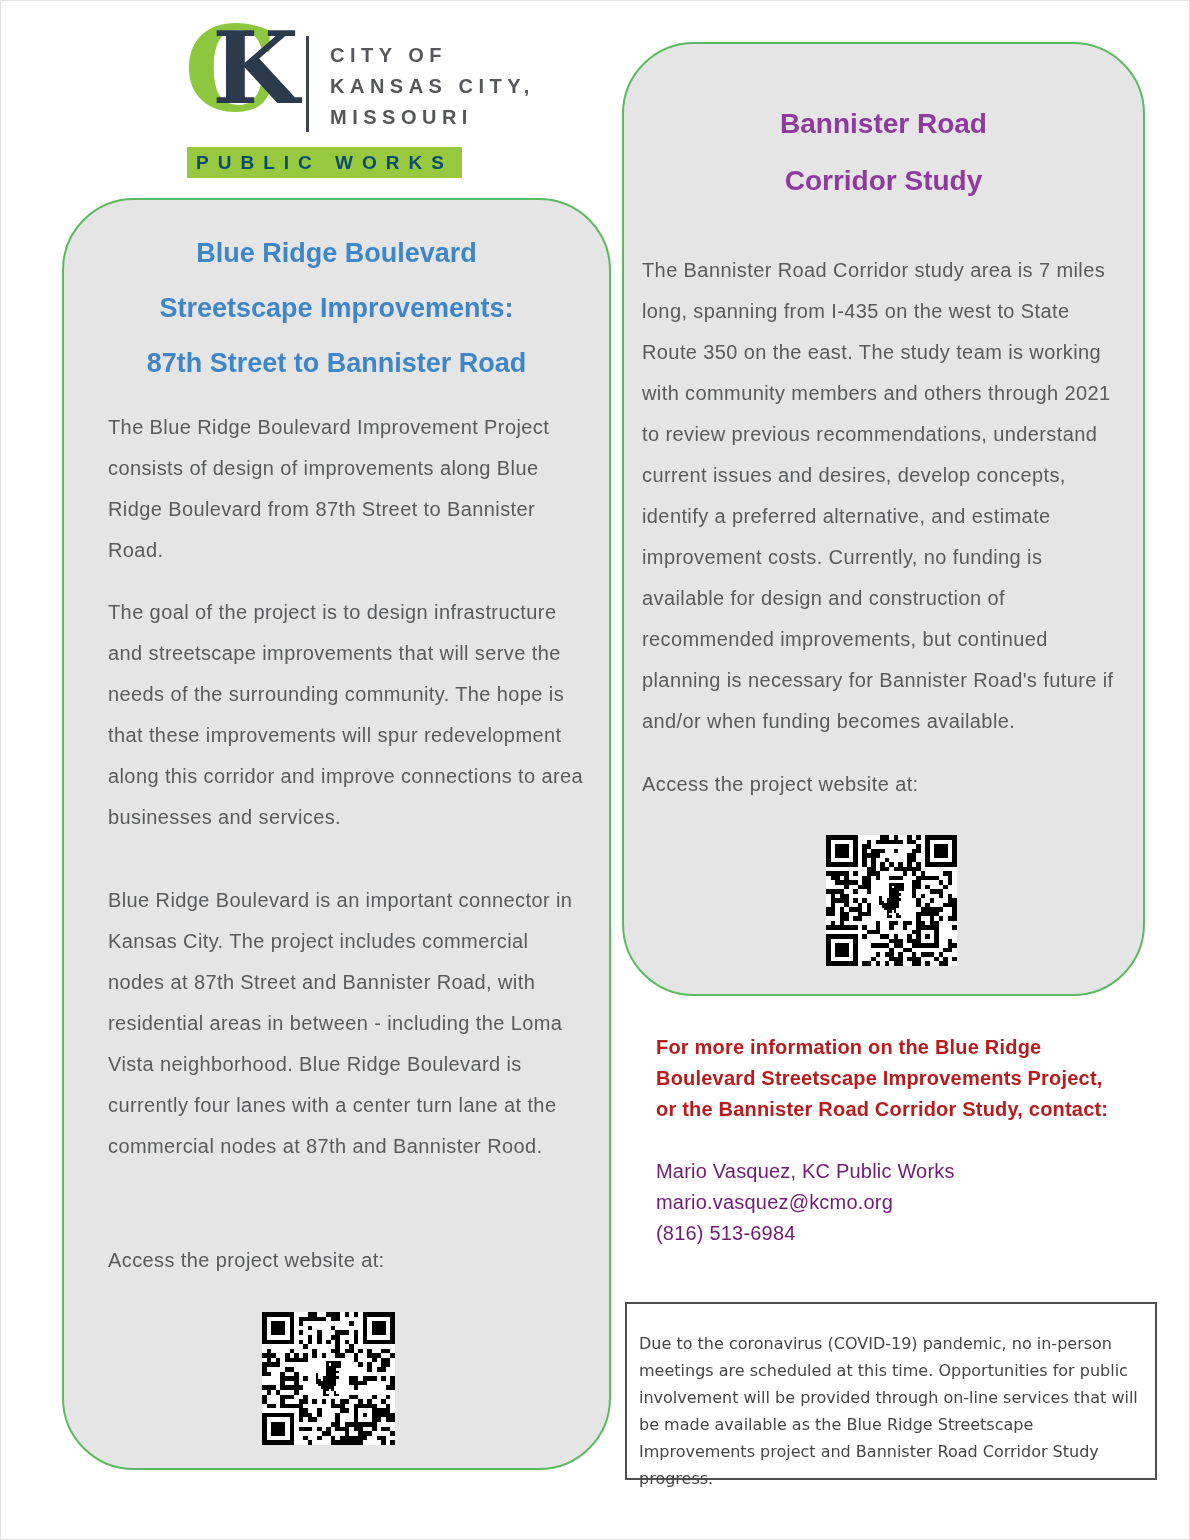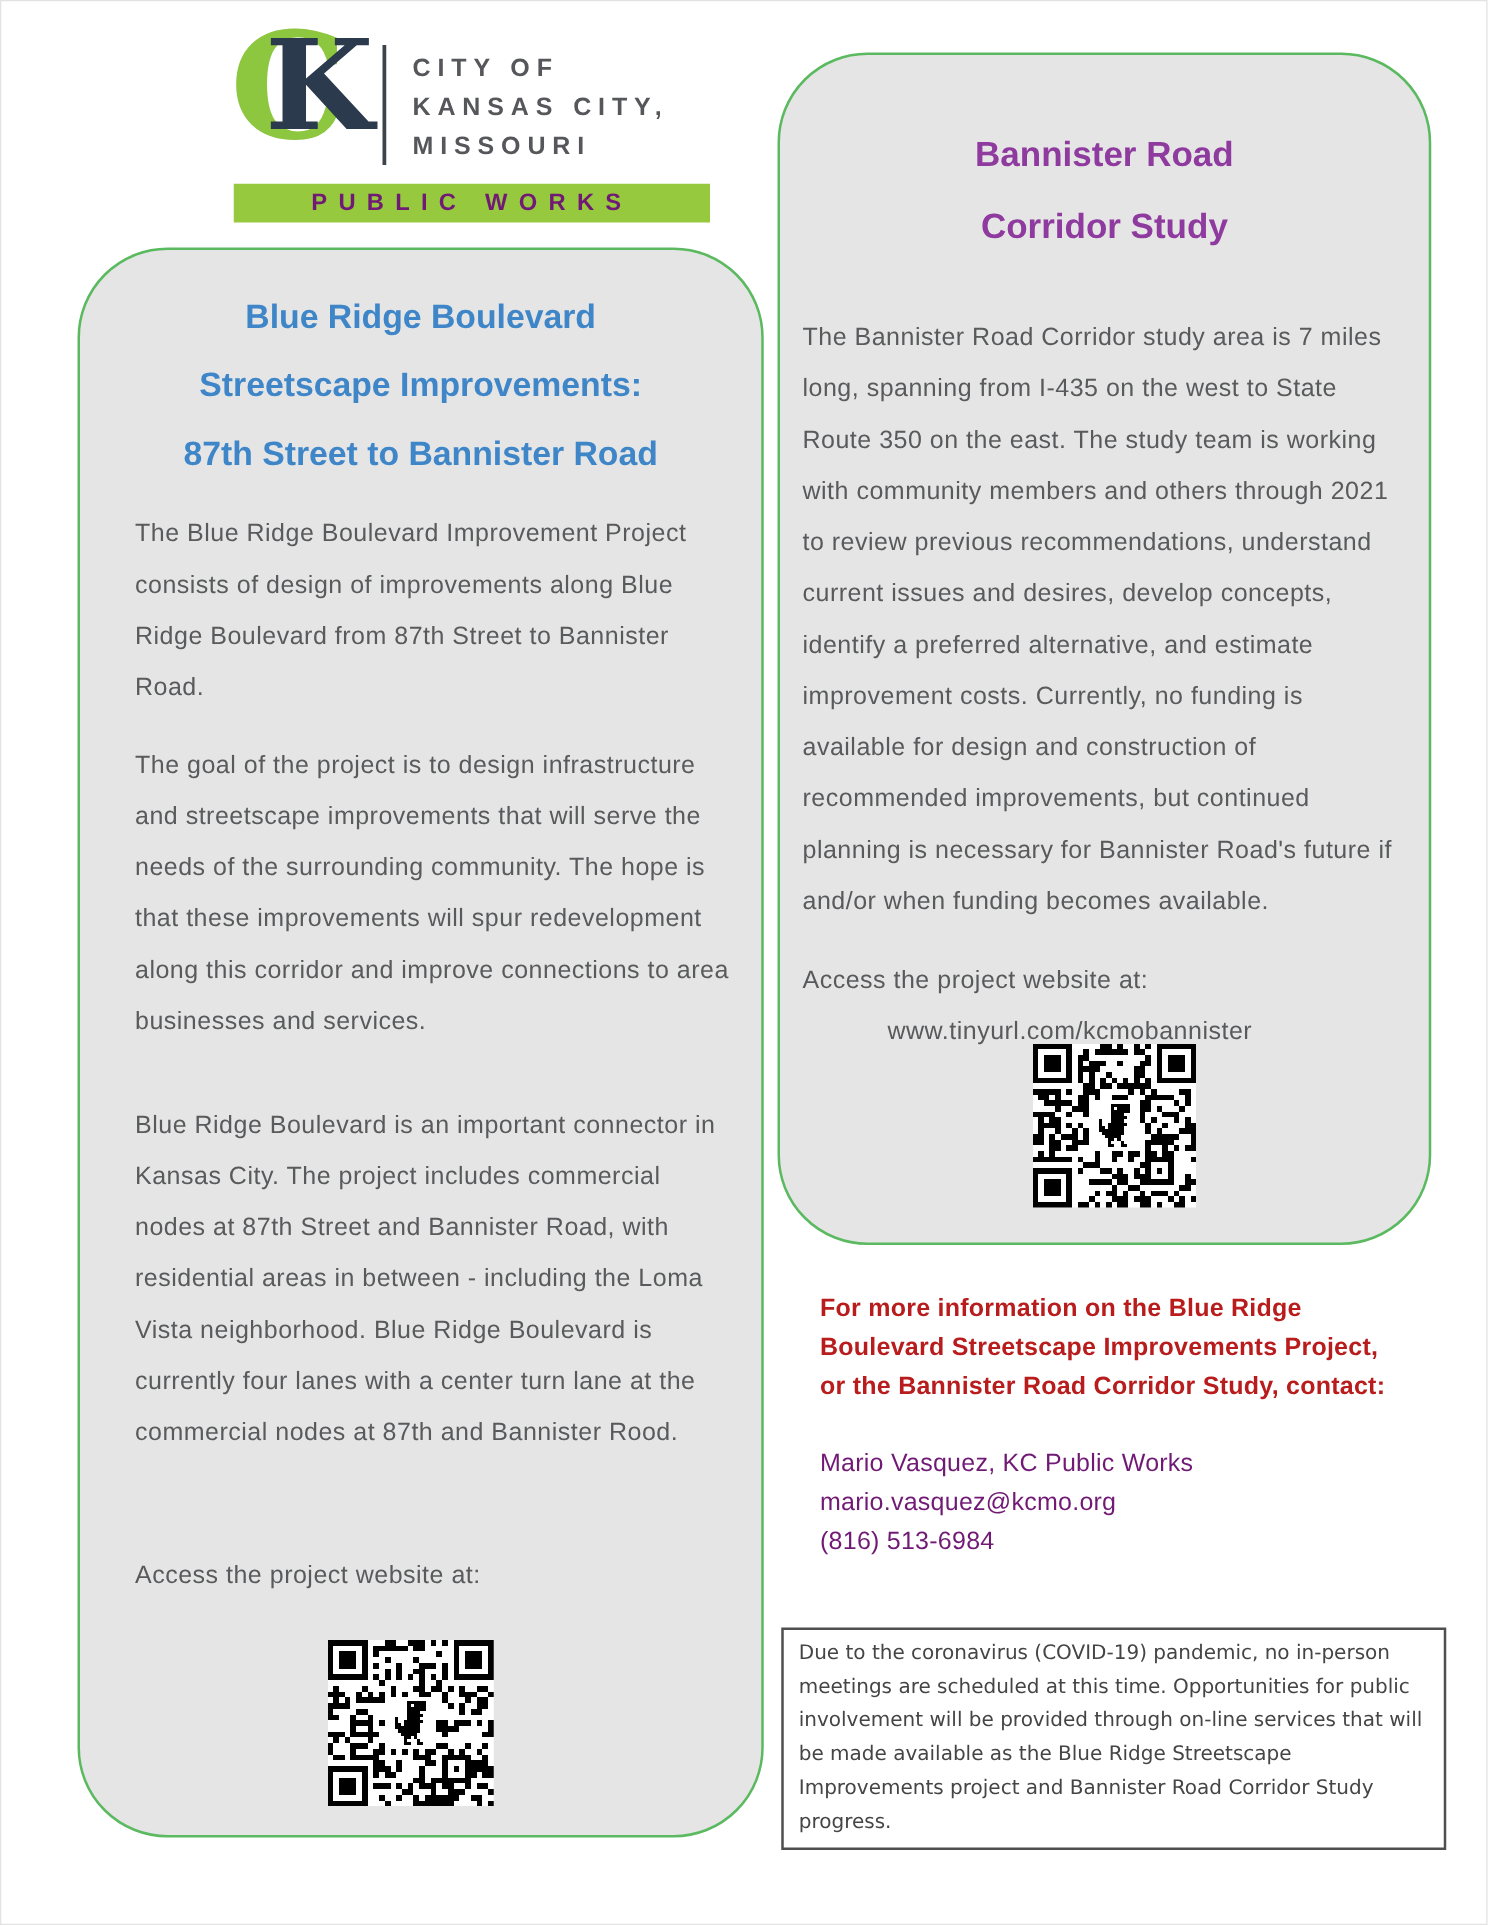--- a/index.html
+++ b/index.html
@@ -12,22 +12,22 @@
   
   .logo-block{position:absolute;left:192px;top:28px;width:340px;height:152px;}
   .monogram{position:absolute;left:0;top:0;width:112px;height:110px;}
   .mono-c{position:absolute;left:-8px;top:-18px;font-family:"DejaVu Serif",serif;font-weight:bold;
           font-size:118px;line-height:1;color:#8dc63f;}
   .mono-k{position:absolute;left:20px;top:-10px;font-family:"DejaVu Serif",serif;font-weight:bold;
           font-size:100px;line-height:1;color:#2c3a4e;}
   .logo-divider{position:absolute;left:114px;top:8px;width:3px;height:96px;background:#3d434b;}
   .org-name{position:absolute;left:138px;top:12px;color:#56575a;font-weight:bold;
             font-size:20px;line-height:31px;letter-spacing:5.5px;white-space:nowrap;}
-  .pw-banner{position:absolute;left:-5px;top:119px;width:381px;height:31px;background:#97c93f;
-             color:#701a75;font-weight:bold;font-size:19px;line-height:31px;letter-spacing:9px;
+  .pw-banner{position:absolute;left:-5px;top:119px;width:275px;height:31px;background:#97c93f;
+             color:#0c4a6e;font-weight:bold;font-size:19px;line-height:31px;letter-spacing:9px;
              text-align:center;white-space:nowrap;}
 
   
   .card{position:absolute;background:#e5e5e5;border:2px solid #5bb960;border-radius:72px;}
   #left-card{left:62px;top:198px;width:528px;height:1268px;padding-left:17px;}
   #right-card{left:622px;top:42px;width:519px;height:950px;}
 
   .card-title{position:absolute;left:0;width:100%;text-align:center;font-weight:bold;}
   #left-title{top:26px;font-size:27px;line-height:55px;color:#3f86c8;}
   #right-title{top:51px;font-size:28px;line-height:57px;color:#8e3a9e;}
@@ -46,21 +46,21 @@
   #right-qr{left:202px;top:791px;}
 
   
   .contact-heading{position:absolute;left:656px;top:1032px;width:470px;
     color:#b91c1c;font-weight:bold;font-size:20px;line-height:31px;letter-spacing:0.2px;}
   .contact-details{position:absolute;left:656px;top:1156px;width:470px;
     color:#701a75;font-size:20px;line-height:31px;letter-spacing:0.2px;}
 
   
   .notice-box{position:absolute;left:625px;top:1302px;width:532px;height:178px;box-sizing:border-box;
-    border:2px solid #4f4f4f;padding:4px 12px;}
+    border:2px solid #4f4f4f;padding:26px 12px;}
   .notice-text{margin:0;font-family:"DejaVu Sans",sans-serif;font-size:16px;line-height:27px;
     color:#454545;letter-spacing:0px;}
 </style>
 </head>
 <body>
 
 <div class="page-edge"></div>
 
 <div class="logo-block">
   <div class="monogram">
@@ -510,21 +510,20 @@
     </svg>
 </div>
 
 <div class="card" id="right-card">
   <div class="card-title" id="right-title">
     <div>Bannister Road</div>
     <div>Corridor Study</div>
   </div>
   <p class="body-text" id="rp1">The Bannister Road Corridor study area is 7 miles long, spanning from I-435 on the west to State Route 350 on the east. The study team is working with community members and others through 2021 to review previous recommendations, understand current issues and desires, develop concepts, identify a preferred alternative, and estimate improvement costs. Currently, no funding is available for design and construction of recommended improvements, but continued planning is necessary for Bannister Road's future if and/or when funding becomes available.</p>
   <p class="body-text" id="r-weblabel">Access the project website at:</p>
-  <p class="body-text" id="r-weburl">www.tinyurl.com/kcmobannister</p>
   <svg class="qr" id="right-qr" width="131" height="131" viewBox="0 0 29 29" shape-rendering="crispEdges">
       <rect width="29" height="29" fill="#ffffff"></rect>
       <rect x="0" y="0" width="1" height="1" fill="#000000"></rect>
       <rect x="1" y="0" width="1" height="1" fill="#000000"></rect>
       <rect x="2" y="0" width="1" height="1" fill="#000000"></rect>
       <rect x="3" y="0" width="1" height="1" fill="#000000"></rect>
       <rect x="4" y="0" width="1" height="1" fill="#000000"></rect>
       <rect x="5" y="0" width="1" height="1" fill="#000000"></rect>
       <rect x="6" y="0" width="1" height="1" fill="#000000"></rect>
       <rect x="12" y="0" width="1" height="1" fill="#000000"></rect>

